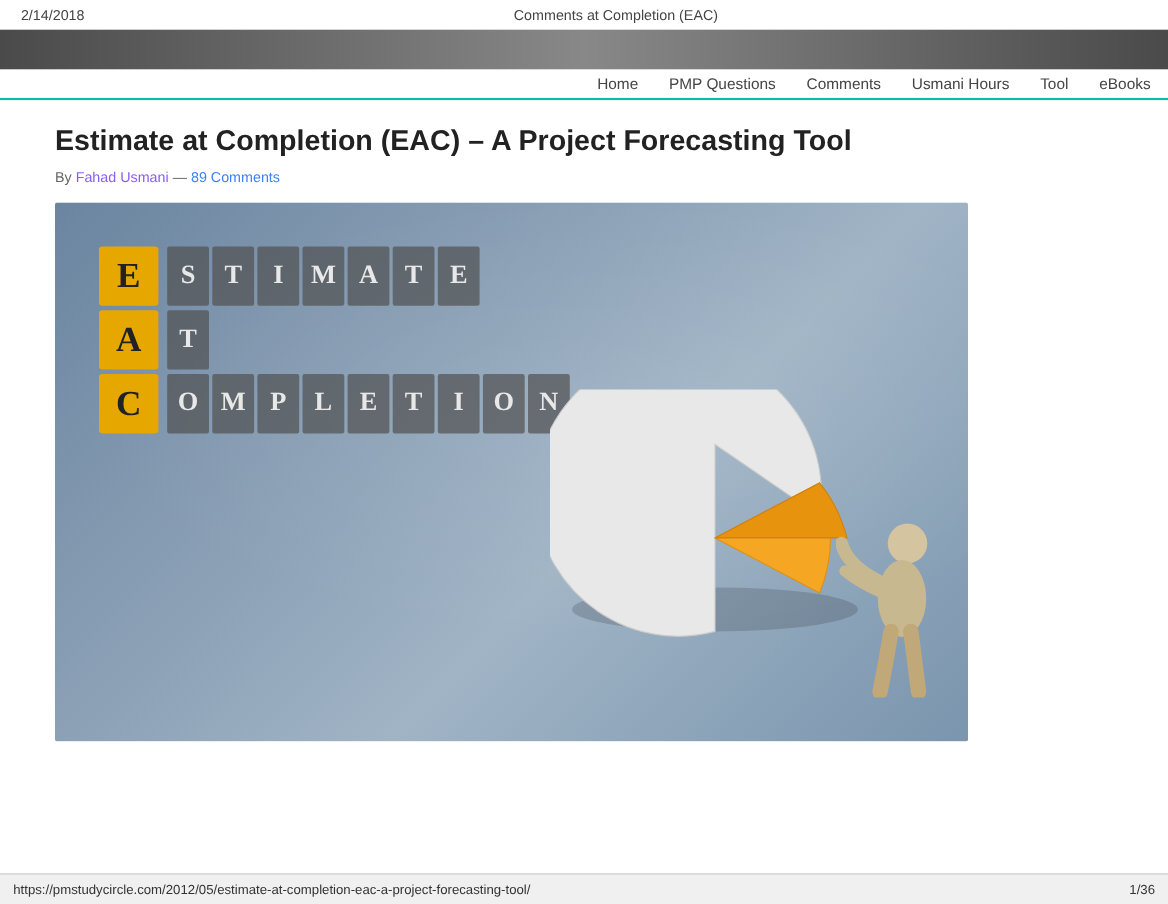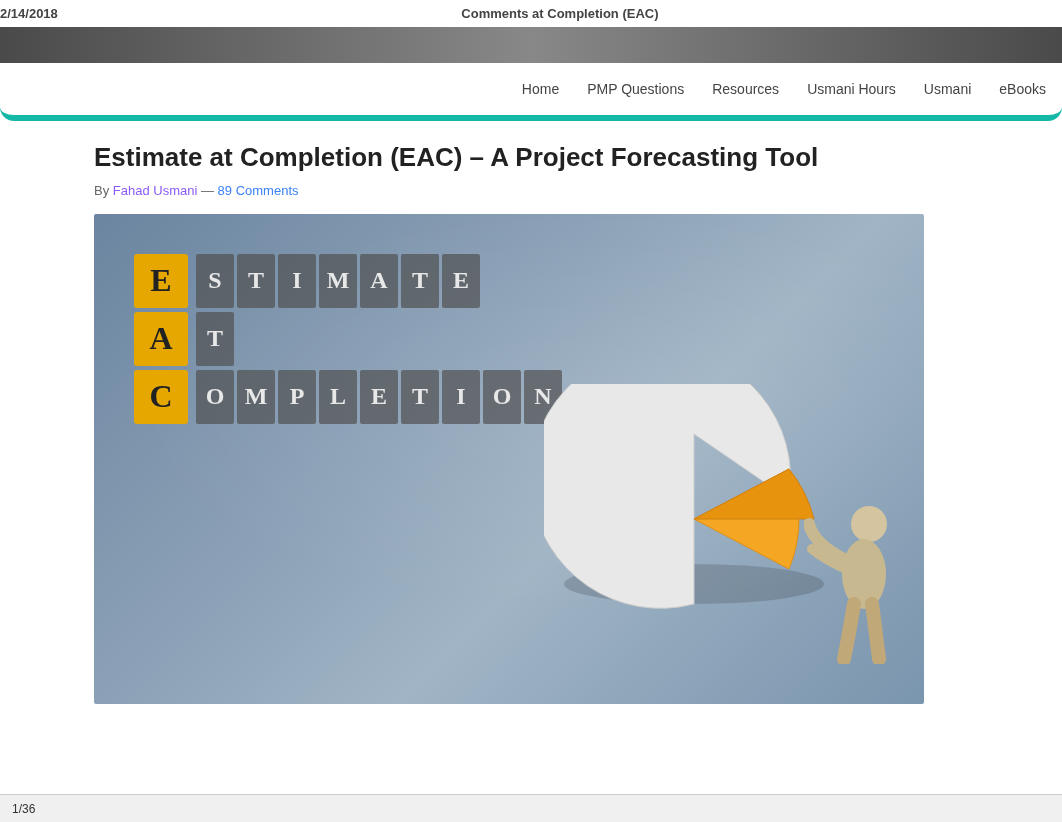--- a/index.html
+++ b/index.html
@@ -14,61 +14,59 @@
       width: 1062px;
       min-height: 822px;
       overflow-x: hidden;
     }
 
     
     .top-bar {
       display: flex;
       justify-content: space-between;
       align-items: center;
-      padding: 6px 0;
+      padding: 6px 19px;
       font-size: 13px;
       color: #444;
-      font-weight: bold;
     }
 
     
     .nav-bar {
       background: linear-gradient(to right, #4a4a4a, #888, #4a4a4a);
       height: 36px;
       width: 100%;
     }
 
     
     .menu-bar {
       display: flex;
       justify-content: flex-end;
       align-items: center;
       padding: 0 16px;
-      height: 58px;
-      border-bottom: 6px solid #14b8a6;
-      border-radius: 14px;
+      height: 28px;
+      border-bottom: 2px solid #14b8a6;
     }
 
     .menu-bar nav {
       display: flex;
       gap: 28px;
       align-items: center;
     }
 
     .menu-bar nav a {
       text-decoration: none;
       color: #444;
       font-size: 14px;
       font-weight: 500;
       cursor: pointer;
     }
 
     
     .main-content {
-      padding: 20px 40px 20px 94px;
+      padding: 20px 40px 20px 50px;
       max-width: 980px;
     }
 
     .article-title {
       font-size: 26px;
       font-weight: bold;
       color: #222;
       margin-bottom: 8px;
       line-height: 1.3;
     }
@@ -219,23 +217,23 @@
   <span>Comments at Completion (EAC)</span>
   <span></span>
 </div>
 
 <div class="nav-bar"></div>
 
 <div class="menu-bar">
   <nav>
     <a>Home</a>
     <a>PMP Questions</a>
-    <a>Resources</a>
+    <a>Comments</a>
     <a>Usmani Hours</a>
-    <a>Usmani</a>
+    <a>Tool</a>
     <a>eBooks</a>
   </nav>
 </div>
 
 <div class="main-content">
   <h1 class="article-title">Estimate at Completion (EAC) – A Project Forecasting Tool</h1>
   <div class="article-meta">
     By <span class="author">Fahad Usmani</span>
     <span> — </span>
     <span class="comments">89 Comments</span>
@@ -310,14 +308,15 @@
 
           <path d="M42,65 Q20,55 8,45" stroke="#c8b890" stroke-width="10" fill="none" stroke-linecap="round"></path>
         </svg>
       </div>
 
     </div>
   </div>
 </div>
 
 <div class="status-bar">
+  <span>https://pmstudycircle.com/2012/05/estimate-at-completion-eac-a-project-forecasting-tool/</span>
   <span>1/36</span>
 </div>
 
 </body></html>

